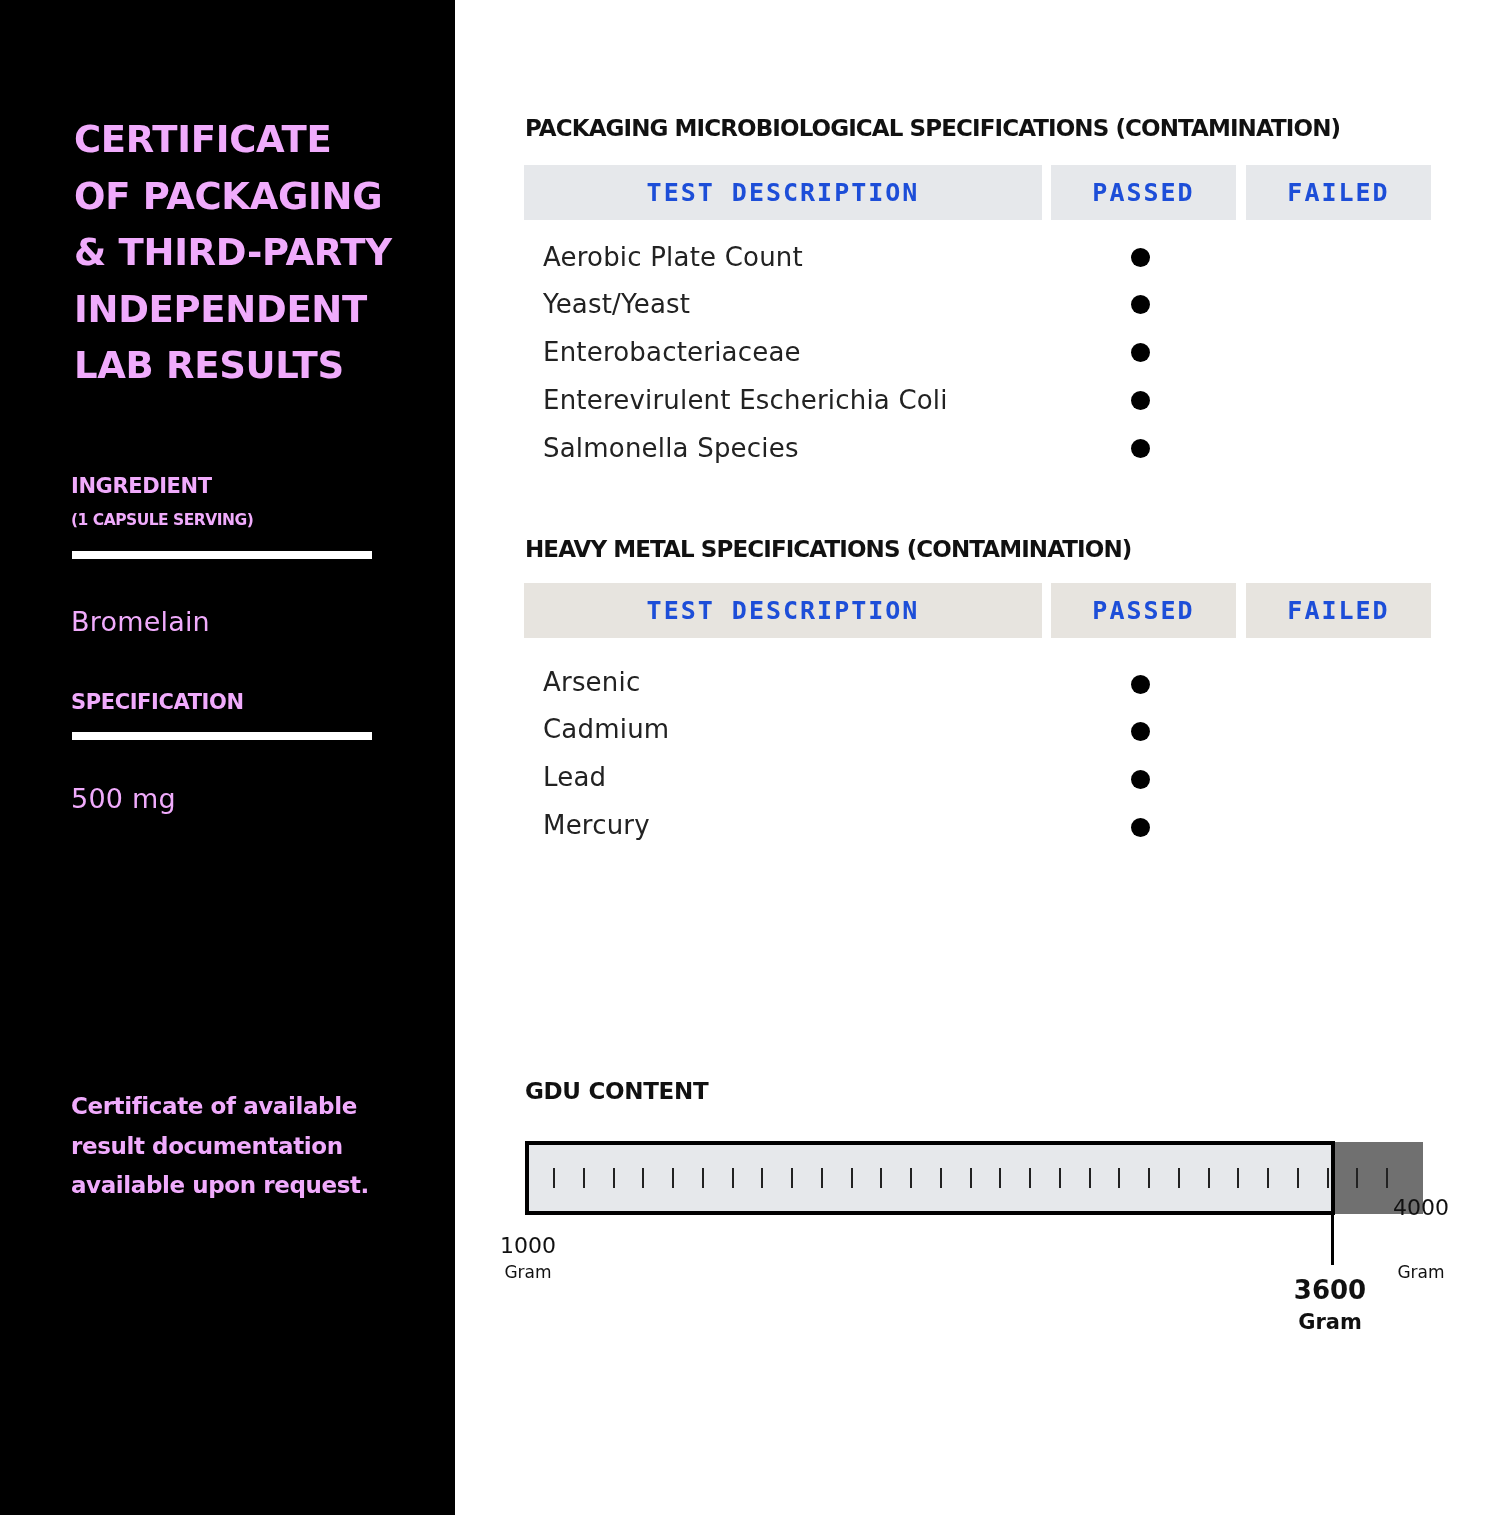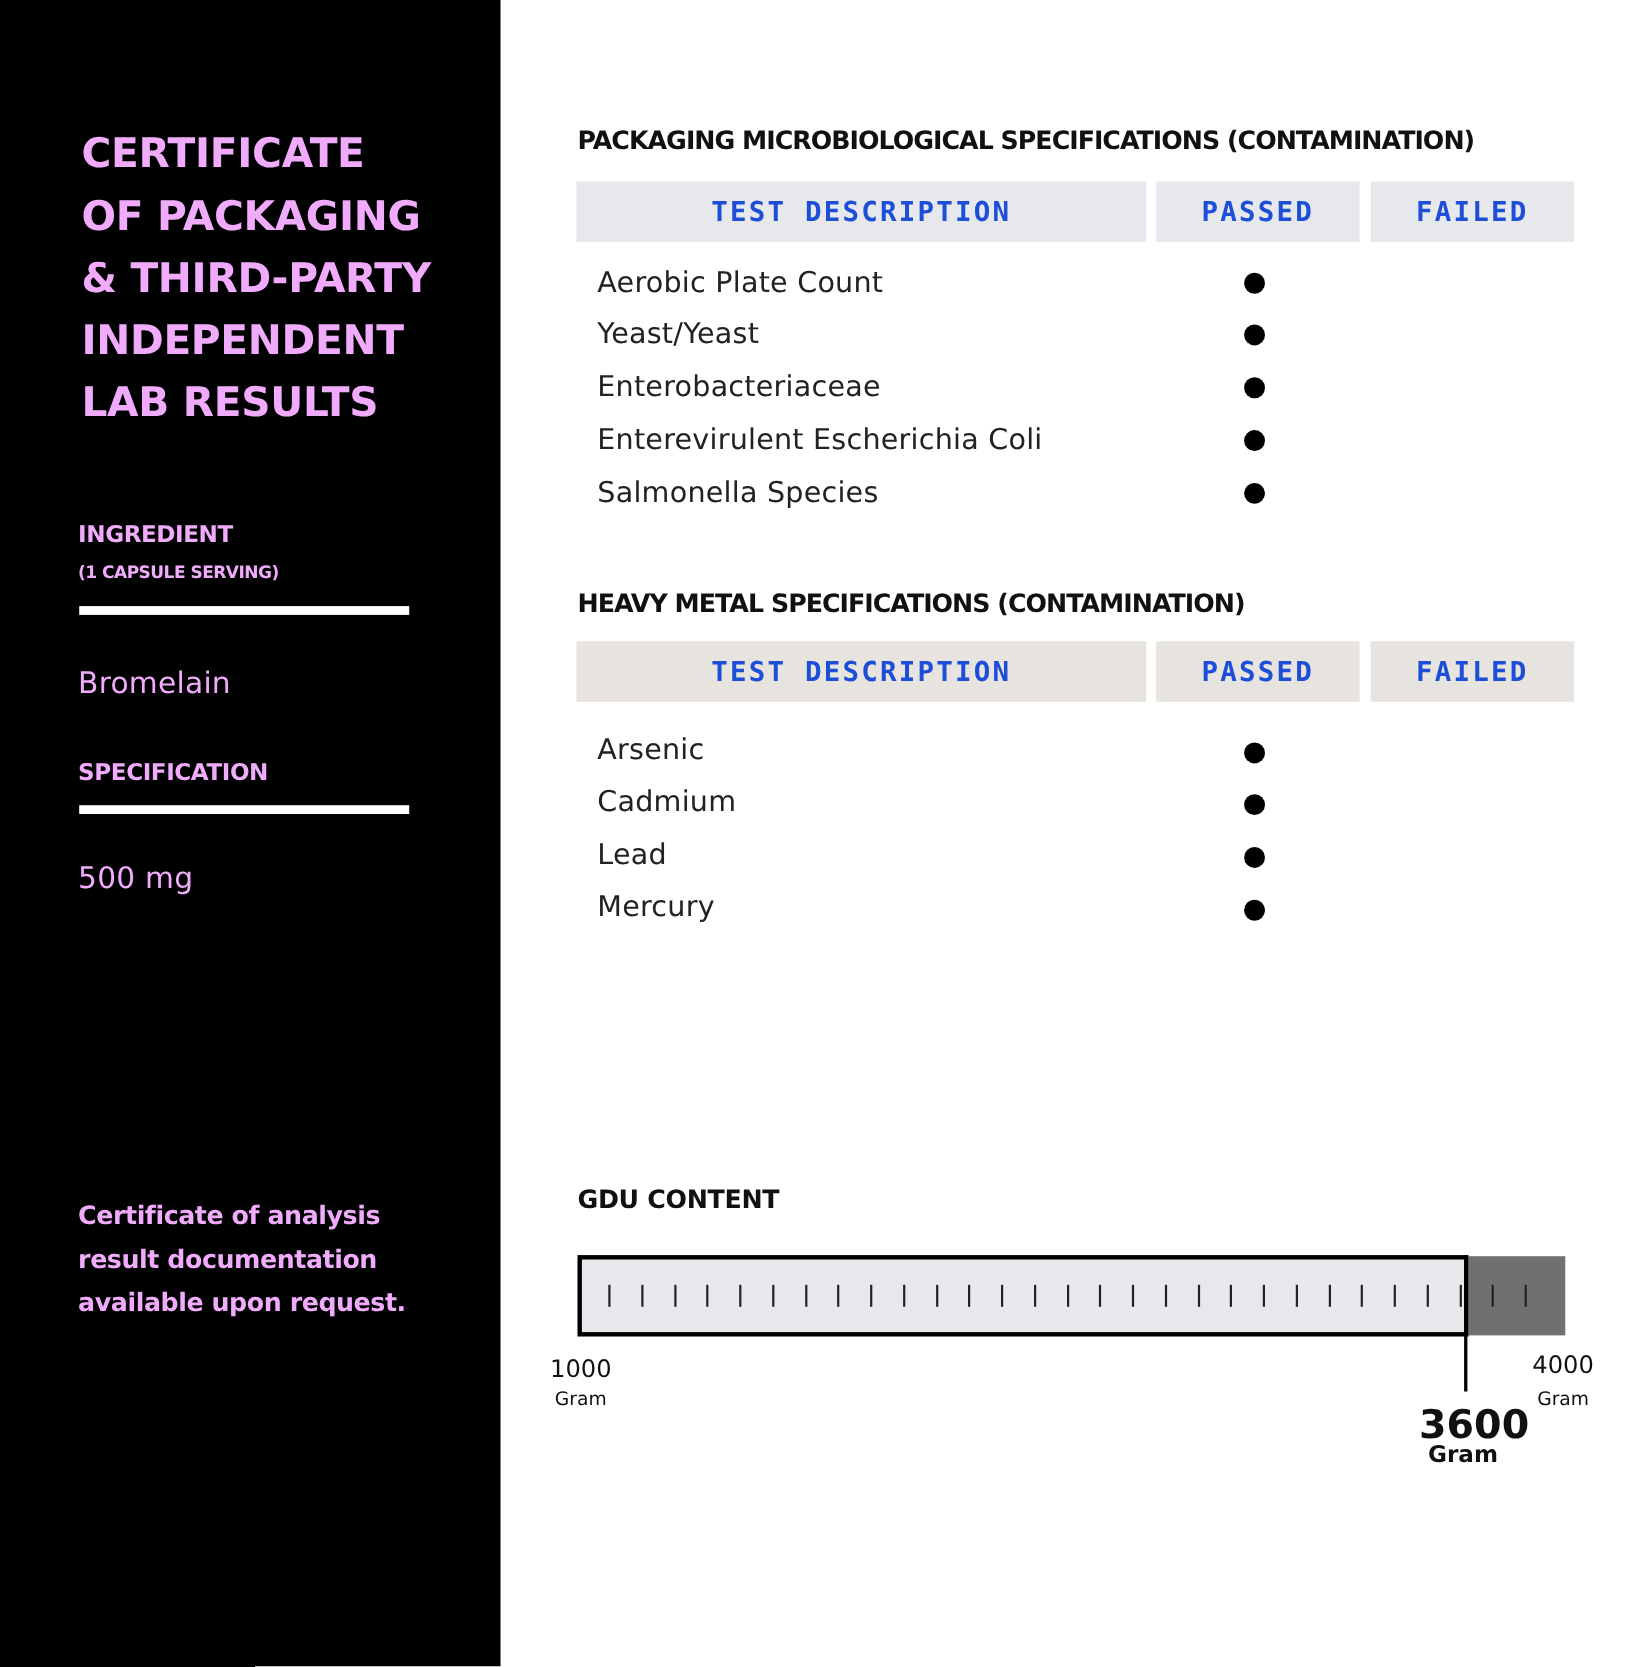--- a/index.html
+++ b/index.html
@@ -33,21 +33,21 @@
   .row .desc { position: absolute; left: 19px; top: 0; font-family: "DejaVu Sans", sans-serif; font-size: 26px; font-weight: normal; color: #222; letter-spacing: 0.2px; white-space: nowrap; line-height: 40px; }
   .row .dot { position: absolute; left: 607px; top: 11px; width: 19px; height: 19px; border-radius: 50%; background: #000; }
 
   
   .gdu-bar { position: absolute; left: 525px; top: 1141px; width: 810px; height: 74px; background: #e6e8eb; border: 4px solid #000; }
   .gdu-excess { position: absolute; left: 1334px; top: 1142px; width: 89px; height: 72px; background: #707070; }
   .tick { position: absolute; top: 1168px; width: 2px; height: 20px; background: #222; }
   .marker { position: absolute; left: 1331px; top: 1141px; width: 3px; height: 124px; background: #000; }
   .axis-num { position: absolute; font-family: "DejaVu Sans", sans-serif; font-size: 22px; color: #111; white-space: nowrap; text-align: center; }
   .axis-unit { position: absolute; font-family: "DejaVu Sans", sans-serif; font-size: 17px; color: #111; white-space: nowrap; text-align: center; }
-  .axis-num.big { font-weight: bold; font-size: 36px; }
+  .axis-num.big { font-weight: bold; font-size: 26px; }
   .axis-unit.big { font-weight: bold; font-size: 21px; }
 </style>
 </head>
 <body>
 
 <div class="sidebar">
   <div class="title">
     <div>CERTIFICATE</div>
     <div>OF PACKAGING</div>
     <div>&amp; THIRD-PARTY</div>
@@ -58,21 +58,21 @@
   <div class="field-label" style="top:474px;">INGREDIENT</div>
   <div class="field-sub" style="top:511px;">(1 CAPSULE SERVING)</div>
   <div class="field-rule" style="top:551px;"></div>
   <div class="field-value" style="top:575px;">Bromelain</div>
 
   <div class="field-label" style="top:690px;">SPECIFICATION</div>
   <div class="field-rule" style="top:732px;"></div>
   <div class="field-value" style="top:752px;">500 mg</div>
 
   <div class="note">
-    <div>Certificate of analysis</div>
+    <div>Certificate of available</div>
     <div>result documentation</div>
     <div>available upon request.</div>
   </div>
 </div>
 
 <div class="section-title" style="top:115px;">PACKAGING MICROBIOLOGICAL SPECIFICATIONS (CONTAMINATION)</div>
 <div class="hdr cool c1" style="top:165px;">TEST DESCRIPTION</div>
 <div class="hdr cool c2" style="top:165px;">PASSED</div>
 <div class="hdr cool c3" style="top:165px;">FAILED</div>
 
@@ -153,17 +153,17 @@
       <div class="tick" style="left: 1327px;"></div>
       <div class="tick" style="left: 1356px;"></div>
       <div class="tick" style="left: 1386px;"></div>
     </div>
   <div class="marker"></div>
 </div>
 
 <div class="axis-num" style="left:498px; top:1233px; width:60px;">1000</div>
 <div class="axis-unit" style="left:498px; top:1262px; width:60px;">Gram</div>
 
-<div class="axis-num" style="left:1390px; top:1229px; width:62px;">4000</div>
+<div class="axis-num" style="left:1390px; top:1195px; width:62px;">4000</div>
 <div class="axis-unit" style="left:1390px; top:1262px; width:62px;">Gram</div>
 
 <div class="axis-num big" style="left:1290px; top:1275px; width:80px;">3600</div>
 <div class="axis-unit big" style="left:1290px; top:1310px; width:80px;">Gram</div>
 
 </body></html>

